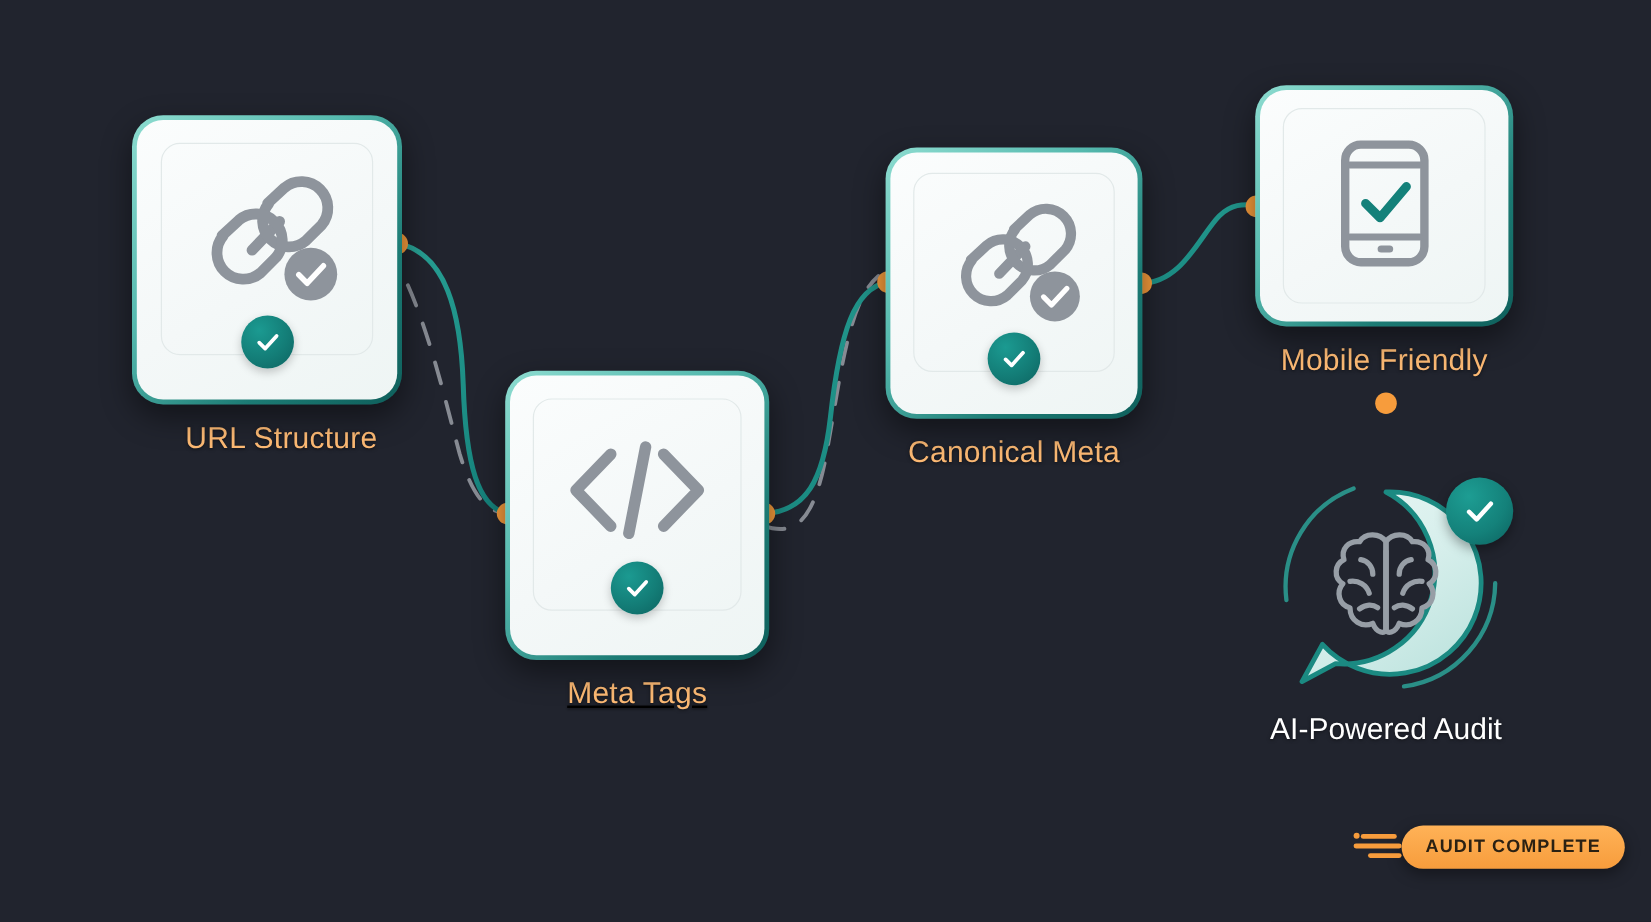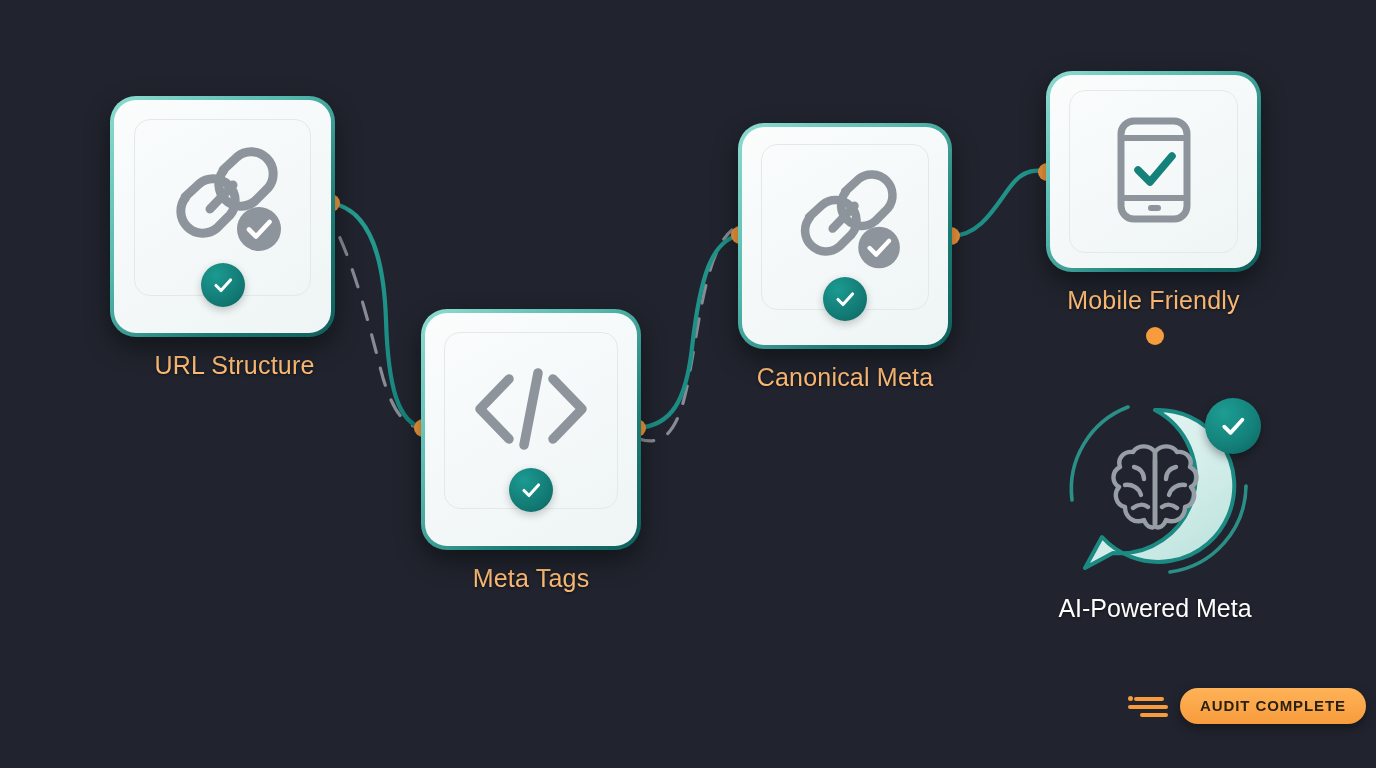--- a/index.html
+++ b/index.html
@@ -114,22 +114,22 @@
     justify-content: center;
     z-index: 4;
     box-shadow: 0 4px 10px rgba(0,0,0,.35);
   }
 
   
   #audit-pill {
     position: absolute;
     z-index: 5;
     display: flex;
-    align-items: flex-end;
-    gap: 12px;
+    align-items: flex-start;
+    gap: 0px;
   }
   .pill {
     background: linear-gradient(180deg, #ffb257 0%, #f79c3c 100%);
     color: #2b2113;
     font-size: 15px;
     font-weight: 700;
     letter-spacing: .9px;
     padding: 9px 20px 10px;
     border-radius: 999px;
     box-shadow: 0 4px 12px rgba(0,0,0,.4);
@@ -216,21 +216,21 @@
         <div class="badge-check" style="bottom:26px; width:44px; height:44px;">
           <svg width="24" height="24" viewBox="0 0 24 24" xmlns="http://www.w3.org/2000/svg">
             <path d="M5 12.5 L10 17.5 L19.5 7" fill="none" stroke="#ffffff" stroke-width="3.1" stroke-linecap="round" stroke-linejoin="round"></path>
           </svg>
         </div>
       </div>
     </div>
     <div class="node-label">URL Structure</div>
   </div>
 
-  <div class="node" id="node-meta" style="left:421px; top:309px; width:220px;">
+  <div class="node" id="node-meta" style="left:421px; top:309px; width:220px;text-decoration:underline;">
     <div class="card" style="width:220px; height:241px;">
       <div class="card-inner">
         <div class="card-frame"></div>
         <div class="glyph" style="top:42%;">
           <svg width="128" height="92" viewBox="0 0 128 92" xmlns="http://www.w3.org/2000/svg">
             <g fill="none" stroke="#8e949c" stroke-width="9.5" stroke-linecap="round" stroke-linejoin="round">
               <path d="M42 16 L13 46 L42 76"></path>
               <path d="M86 16 L115 46 L86 76"></path>
               <path d="M71 10 L57 82"></path>
             </g>
@@ -325,21 +325,21 @@
           </g>
         </svg>
       </div>
 
       <div class="ai-check">
         <svg width="30" height="30" viewBox="0 0 24 24" xmlns="http://www.w3.org/2000/svg">
           <path d="M5 12.5 L10 17.5 L19.5 7" fill="none" stroke="#ffffff" stroke-width="3" stroke-linecap="round" stroke-linejoin="round"></path>
         </svg>
       </div>
     </div>
-    <div class="ai-label">AI-Powered Meta</div>
+    <div class="ai-label">AI-Powered Audit</div>
   </div>
 
   <div id="audit-pill" style="left:1128px; top:688px;">
     <div class="speed-lines">
       <span class="sl-dot"></span>
       <i class="sl1"></i>
       <i class="sl2"></i>
       <i class="sl3"></i>
     </div>
     <div class="pill">AUDIT COMPLETE</div>

